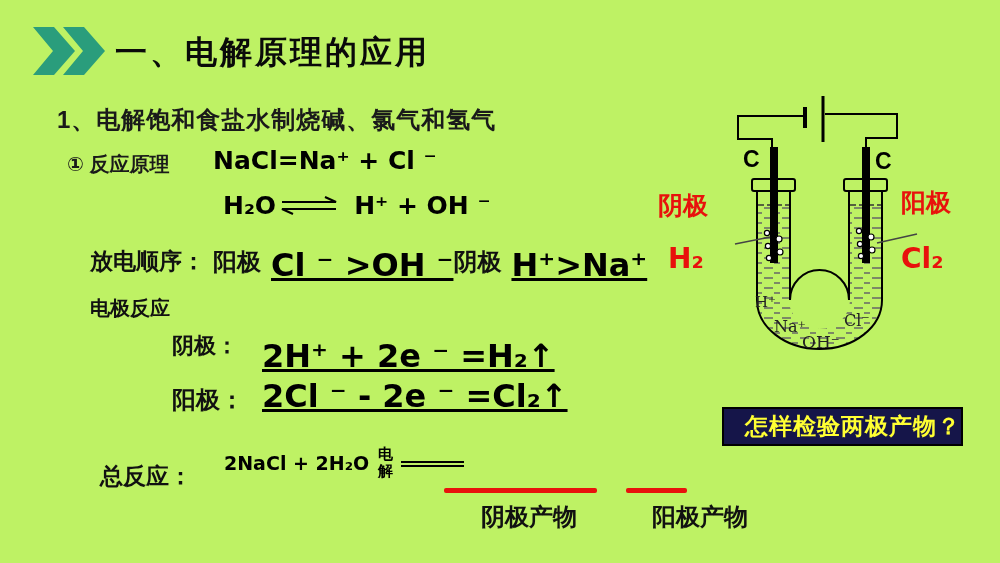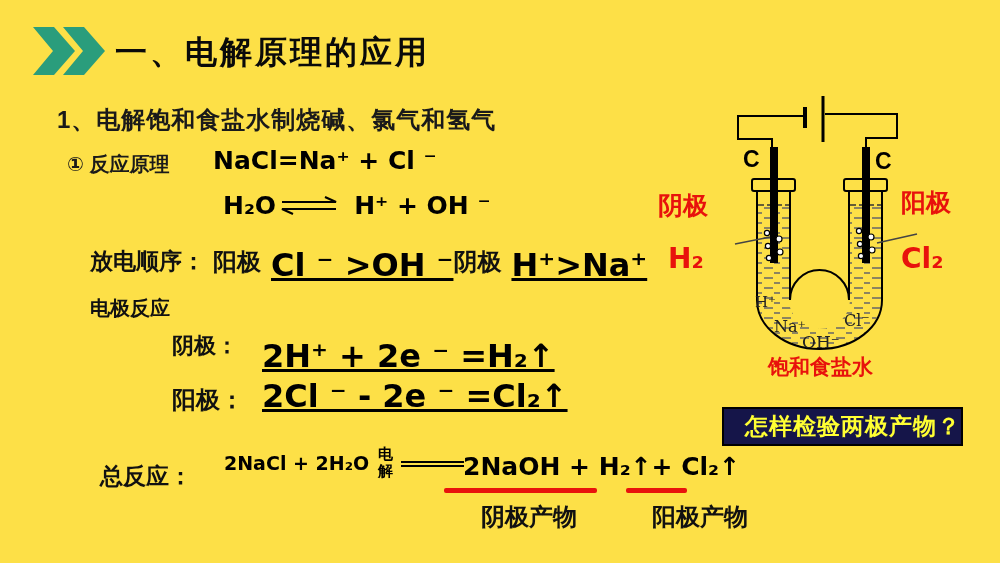--- a/index.html
+++ b/index.html
@@ -1,17 +1,17 @@
 <!DOCTYPE html>
 <html><head>
 <meta charset="utf-8">
 <style>
   html,body{margin:0;padding:0;background:#ffffff;}
   .slide{
-    position:relative;width:1000px;height:563px;background:#fde047;overflow:hidden;
+    position:relative;width:1000px;height:563px;background:#bef264;overflow:hidden;
     font-family:"Liberation Sans","DejaVu Sans",sans-serif;color:#111;
   }
   .abs{position:absolute;}
   .cn{font-weight:700;}
   .formula{font-family:"DejaVu Sans","Liberation Sans",sans-serif;font-weight:700;color:#000;white-space:pre;}
   .title{font-size:32px;font-weight:800;letter-spacing:3px;color:#0a0a0a;}
   .subtitle{font-size:24px;font-weight:600;letter-spacing:1px;color:#1a1a1a;}
   .sec-label{font-size:20px;font-weight:700;color:#1a1a1a;}
   .eq-lg{font-size:25px;}
   .eq-md{font-size:32px;text-decoration:underline;}
@@ -68,26 +68,20 @@
   <div class="abs formula eq-md" style="left:262px;top:337px">2H⁺ + 2e ⁻ =H₂↑</div>
   <div class="abs cn" style="left:172px;top:384px;font-size:24px">阳极：</div>
   <div class="abs formula eq-md" style="left:262px;top:377px">2Cl ⁻ - 2e ⁻ =Cl₂↑</div>
 
   <div class="abs cn" style="left:100px;top:461px;font-size:23px">总反应：</div>
   <div class="abs formula" style="left:224px;top:452px;font-size:19px">2NaCl + 2H₂O</div>
   <div class="abs cond" style="left:378px;top:445px">
     <div class="cond-text">电解</div>
     <div class="dbl-line" style="margin-top:4px"></div>
   </div>
-  <div class="abs row formula" style="left:463px;top:452px;font-size:25px">
-    <span>2NaOH +</span>
-    <span> H₂↑</span>
-    <span>+ Cl₂</span>
-    <span>↑</span>
-  </div>
   <div class="red-underline" style="left:444px;top:488px;width:153px"></div>
   <div class="red-underline" style="left:626px;top:488px;width:61px"></div>
   <div class="abs cn" style="left:481px;top:501px;font-size:24px">阴极产物</div>
   <div class="abs cn" style="left:652px;top:501px;font-size:24px">阳极产物</div>
 
   <div class="qbox">怎样检验两极产物？</div>
 
   <svg class="abs" style="left:655px;top:85px" width="345" height="300" viewBox="0 0 345 300">
     <defs>
       <pattern id="hatch" width="18" height="10" patternUnits="userSpaceOnUse">
@@ -139,15 +133,14 @@
     <text x="189" y="241" font-size="16" fill="#222">Cl⁻</text>
   </svg>
 
   <div class="c-label" style="left:743px;top:146px">C</div>
   <div class="c-label" style="left:875px;top:148px">C</div>
 
   <div class="redlabel" style="left:658px;top:189px;font-size:25px">阴极</div>
   <div class="redlabel" style="left:901px;top:186px;font-size:25px">阳极</div>
   <div class="redlabel formula red" style="left:668px;top:242px;font-size:28px">H₂</div>
   <div class="redlabel formula red" style="left:901px;top:242px;font-size:28px">Cl₂</div>
-  <div class="redlabel" style="left:768px;top:353px;font-size:21px">饱和食盐水</div>
 
 </div>
 
 </body></html>

